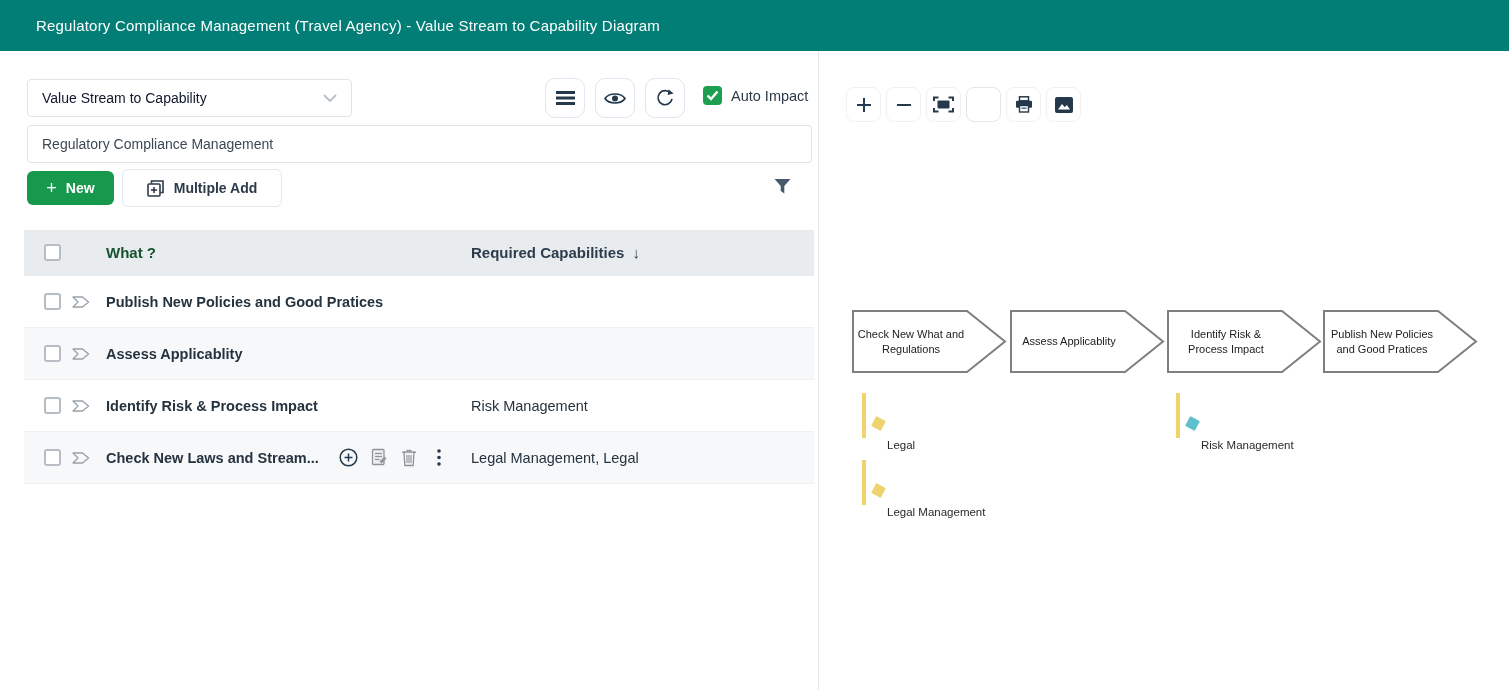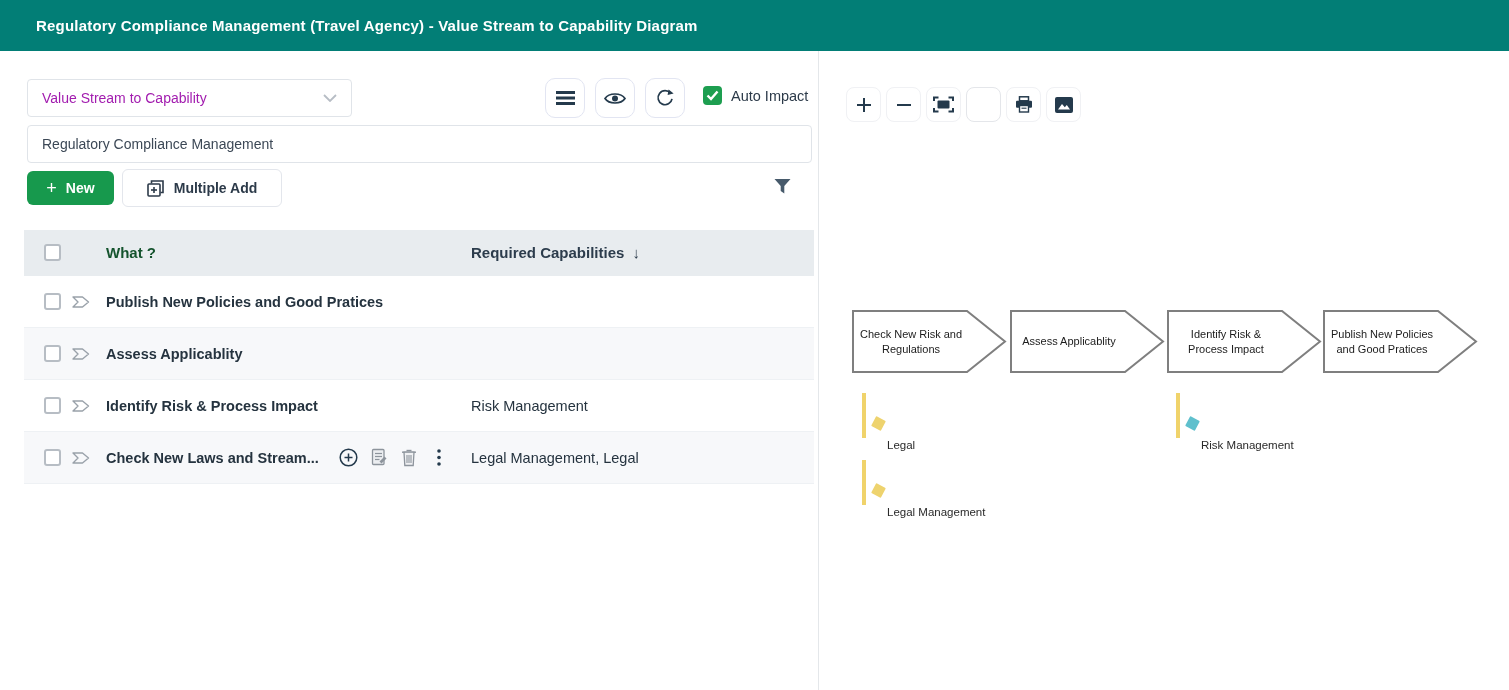--- a/index.html
+++ b/index.html
@@ -1,30 +1,30 @@
 <!DOCTYPE html>
 <html><head>
 <meta charset="utf-8">
 <style>
   * { margin:0; padding:0; box-sizing:border-box; }
   html,body { width:1509px; height:690px; background:#ffffff; font-family:"Liberation Sans", sans-serif; overflow:hidden; }
   .app { position:relative; width:1509px; height:690px; }
 
   
   .titlebar { position:absolute; left:0; top:0; width:1509px; height:51px; display:flex; align-items:center; }
-  .titlebar .title { color:#ffffff; font-size:15px; font-weight:700; padding-left:36px; letter-spacing:.2px; }
+  .titlebar .title { color:#ffffff; font-size:15px; font-weight:400; padding-left:36px; letter-spacing:.2px; }
 
   
   .left-panel  { position:absolute; left:0;   top:51px; width:819px;  height:639px; background:#fff; border-right:1px solid #e4e7ea; }
   .right-panel { position:absolute; left:820px; top:51px; width:689px; height:639px; background:#fff; }
 
   
   .select-box { position:absolute; left:27px; top:28px; width:325px; height:38px; border:1px solid #e0e4e9; border-radius:4px;
                 display:flex; align-items:center; justify-content:space-between; padding:0 14px; background:#fff; cursor:pointer; }
-  .select-box .sel-text { color:#a21caf; font-size:14px; }
+  .select-box .sel-text { color:#0f172a; font-size:14px; }
   .name-input { position:absolute; left:27px; top:74px; width:785px; height:38px; border:1px solid #e0e4e9; border-radius:4px;
                 padding:0 14px; font-size:14px; color:#3c4856; font-family:"Liberation Sans",sans-serif; outline:none; }
 
   .icon-btn { position:absolute; width:40px; height:40px; top:27px; background:#fff; border:1px solid #e2e5f2; border-radius:10px;
               display:flex; align-items:center; justify-content:center; cursor:pointer; }
   .ib-1 { left:545px; } .ib-2 { left:595px; } .ib-3 { left:645px; }
 
   .autorefresh { position:absolute; left:703px; top:35px; display:flex; align-items:center; gap:9px; }
   .ar-check { width:19px; height:19px; border-radius:4px; display:flex; align-items:center; justify-content:center; cursor:pointer; }
   .ar-label { font-size:14.5px; color:#2c3a49; }
@@ -264,21 +264,21 @@
       <svg width="18" height="16" viewBox="0 0 18 16">
         <rect x="0" y="0" width="18" height="16" rx="2" fill="#243a4c"></rect>
         <path d="M3,12.5 L7,7 L9.8,10.2 L11.8,8 L15,12.5 Z" fill="#ffffff"></path>
       </svg>
     </button>
 
     <div class="stage st-1">
       <svg width="155" height="63" viewBox="0 0 155 63">
         <path d="M1,1 L115,1 L153,31.5 L115,62 L1,62 Z" fill="#ffffff" stroke="#7f7f7f" stroke-width="2"></path>
       </svg>
-      <span class="stage-label">Check New Risk and Regulations</span>
+      <span class="stage-label">Check New What and Regulations</span>
     </div>
     <div class="stage st-2">
       <svg width="155" height="63" viewBox="0 0 155 63">
         <path d="M1,1 L115,1 L153,31.5 L115,62 L1,62 Z" fill="#ffffff" stroke="#7f7f7f" stroke-width="2"></path>
       </svg>
       <span class="stage-label">Assess Applicablity</span>
     </div>
     <div class="stage st-3">
       <svg width="155" height="63" viewBox="0 0 155 63">
         <path d="M1,1 L115,1 L153,31.5 L115,62 L1,62 Z" fill="#ffffff" stroke="#7f7f7f" stroke-width="2"></path>

